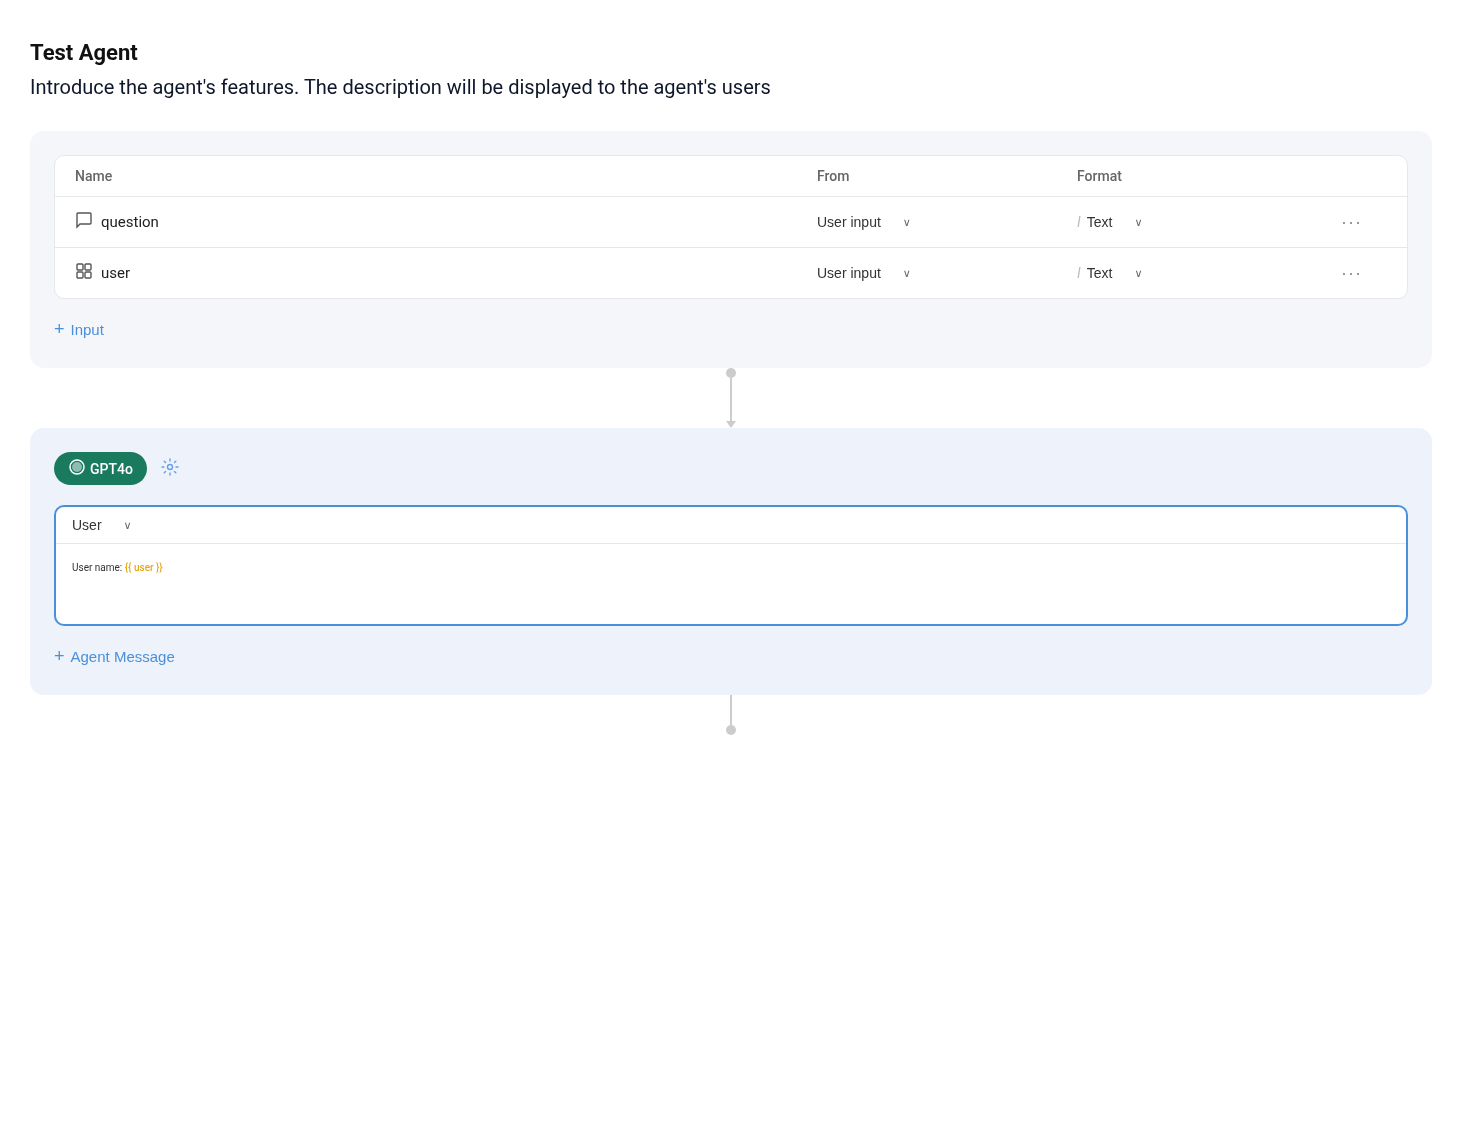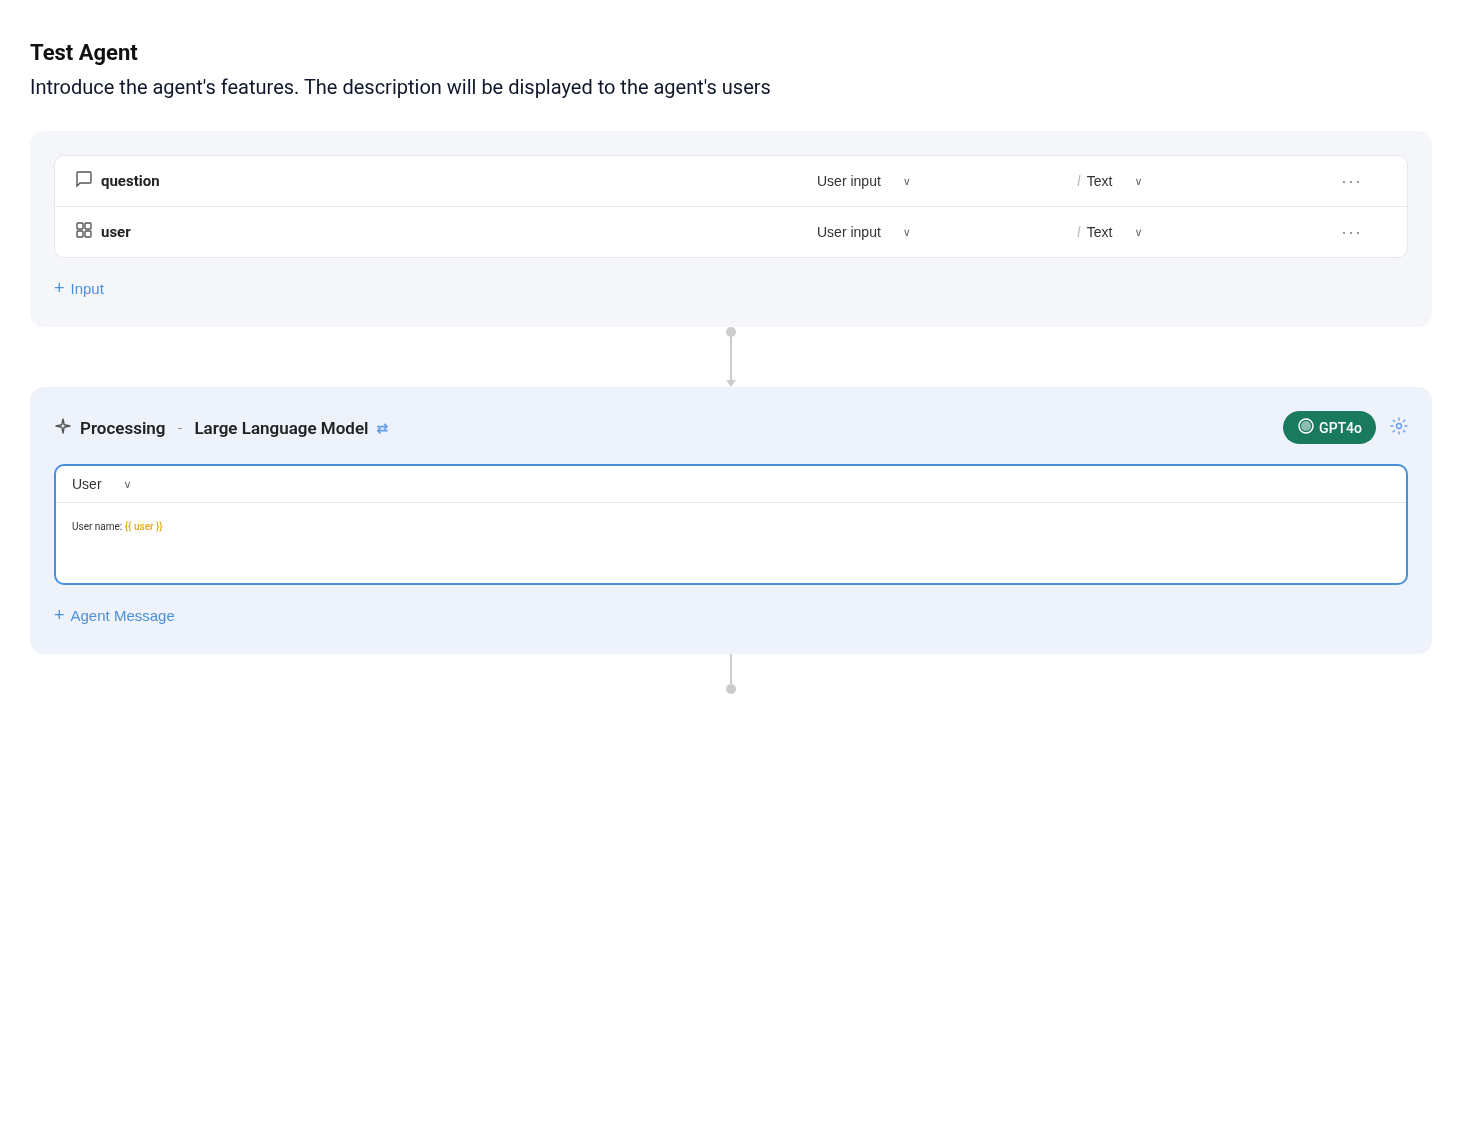--- a/index.html
+++ b/index.html
@@ -76,21 +76,21 @@
 
     .table-row:last-child {
       border-bottom: none;
     }
 
     .row-name {
       display: flex;
       align-items: center;
       gap: 8px;
       font-size: 15px;
-      font-weight: 700;
+      font-weight: 400;
       color: #222;
     }
 
     .row-icon {
       color: #555;
       font-size: 16px;
     }
 
     .from-cell, .format-cell {
       display: flex;
@@ -293,20 +293,26 @@
 </head>
 <body>
 
 <h1 class="page-title">Test Agent</h1>
 <p class="page-subtitle">Introduce the agent's features. The description will be displayed to the agent's users</p>
 
 <div class="section-card">
 
   <div class="inputs-table">
 
+    <div class="table-header">
+      <span>Name</span>
+      <span>From</span>
+      <span>Format</span>
+      <span></span>
+    </div>
 
     <div class="table-row">
       <div class="row-name">
         <span class="row-icon">
           <svg width="18" height="18" viewBox="0 0 18 18" fill="none" xmlns="http://www.w3.org/2000/svg">
             <path d="M2 3a1 1 0 011-1h12a1 1 0 011 1v9a1 1 0 01-1 1H5l-3 3V3z" stroke="#555" stroke-width="1.4" fill="none"></path>
           </svg>
         </span>
         <span>question</span>
       </div>
@@ -366,32 +372,20 @@
 </div>
 
 <div class="connector">
   <div class="connector-dot"></div>
   <div class="connector-line"></div>
   <div class="connector-arrow"></div>
 </div>
 
 <div class="processing-card">
   <div class="processing-header">
-    <div class="processing-title">
-      <span style="color:#555;">
-        
-        <svg width="18" height="18" viewBox="0 0 18 18" fill="none" xmlns="http://www.w3.org/2000/svg">
-          <path d="M9 2L10.2 7.8L16 9L10.2 10.2L9 16L7.8 10.2L2 9L7.8 7.8L9 2Z" stroke="#555" stroke-width="1.4" fill="none" stroke-linejoin="round"></path>
-        </svg>
-      </span>
-      <span>Processing</span>
-      <span class="dash-separator">-</span>
-      <span>Large Language Model</span>
-      <span class="swap-icon">⇄</span>
-    </div>
     <div style="display:flex; align-items:center; gap:8px;">
       <div class="gpt-badge">
         <span>
           
           <svg width="18" height="18" viewBox="0 0 18 18" fill="white" xmlns="http://www.w3.org/2000/svg">
             <circle cx="9" cy="9" r="7" stroke="white" stroke-width="1.5" fill="none"></circle>
             <path d="M9 4a5 5 0 010 10A5 5 0 019 4z" fill="white" opacity="0.5"></path>
           </svg>
         </span>
         <span>GPT4o</span>

